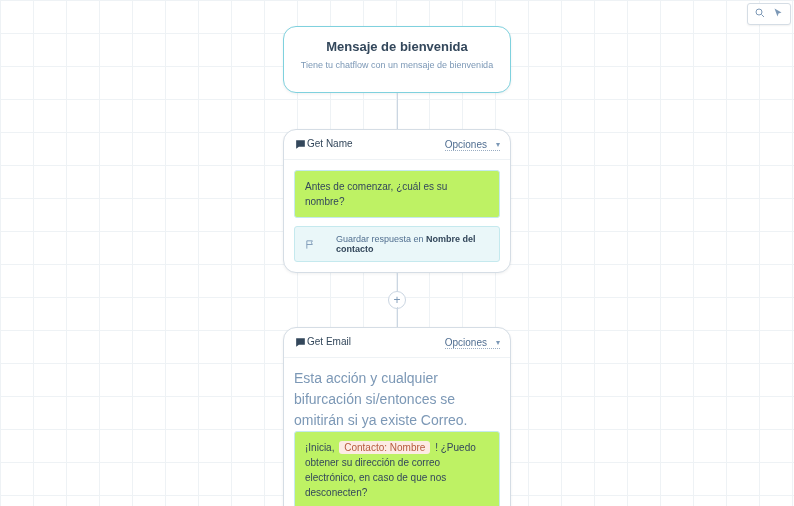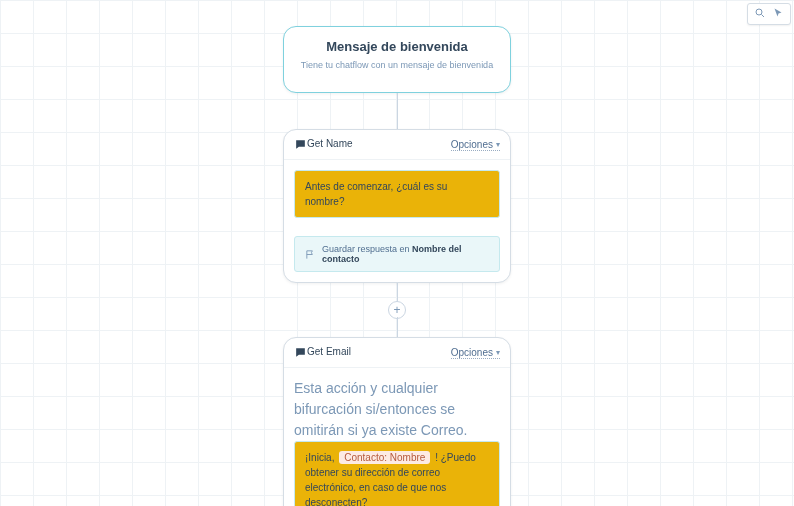--- a/index.html
+++ b/index.html
@@ -14,26 +14,26 @@
 .welcome-title{font-size:13px;font-weight:600;color:#33475b;margin-bottom:6px}
 .welcome-sub{font-size:9px;color:#7c98b6;margin-bottom:10px}
 .bubble{background:#eaf7f9;border:1px solid #c5e9ee;border-radius:3px;padding:10px 12px;font-size:10px;color:#33475b;text-align:left;line-height:1.5}
 .connector{width:1px;background:#cbd6e2}
 .plus-btn{width:18px;height:18px;border-radius:50%;border:1px solid #cbd6e2;background:#fff;display:flex;align-items:center;justify-content:center;font-size:12px;color:#7c98b6;line-height:1;margin:-2px 0}
 .card-step{padding:0}
 .step-head{display:flex;align-items:center;justify-content:space-between;padding:8px 10px;border-bottom:1px solid #eef2f5}
 .step-head-left{display:flex;align-items:flex-start;gap:0}
 .step-icon{width:13px;height:13px;color:#33475b}
 .step-title{font-size:10px;color:#33475b;font-weight:500}
-.opts{font-size:10px;color:#506e91;border-bottom:1px dotted #99acc2;cursor:pointer;display:flex;align-items:center;gap:3px}
+.opts{font-size:10px;color:#506e91;border-bottom:1px dotted #99acc2;cursor:pointer;display:flex;align-items:center;gap:9px}
 .chev{font-size:8px;color:#7c98b6}
 .step-body{padding:10px}
 .step-note{font-size:14px;color:#7c98b6;line-height:1.5;margin-bottom:0}
-.msg-row{background:#eab308;border:1px solid #c5e9ee;border-radius:3px;padding:8px 10px;font-size:10px;color:#33475b;line-height:1.5;margin-bottom:18px}
-.save-row{background:#eaf7f9;border:1px solid #c5e9ee;border-radius:3px;padding:7px 10px;font-size:9px;color:#516f90;display:flex;align-items:center;gap:6px}
+.msg-row{background:#bef264;border:1px solid #c5e9ee;border-radius:3px;padding:8px 10px;font-size:10px;color:#33475b;line-height:1.5;margin-bottom:8px}
+.save-row{background:#eaf7f9;border:1px solid #c5e9ee;border-radius:3px;padding:7px 10px;font-size:9px;color:#516f90;display:flex;align-items:center;gap:20px}
 .save-row b{color:#33475b;font-weight:600}
 .flag{width:11px;height:11px;flex-shrink:0}
 .token{background:#fdebe4;color:#b55a3e;padding:1px 5px;border-radius:3px;font-size:10px;margin:0 2px}
 </style>
 </head>
 <body>
 
 <div class="grid"></div>
 
 <div class="toolbar">

